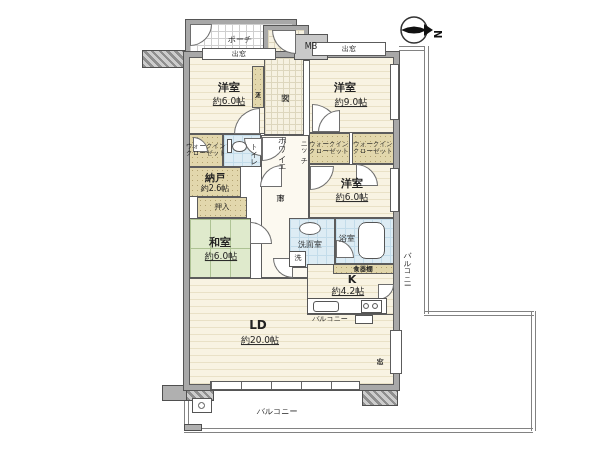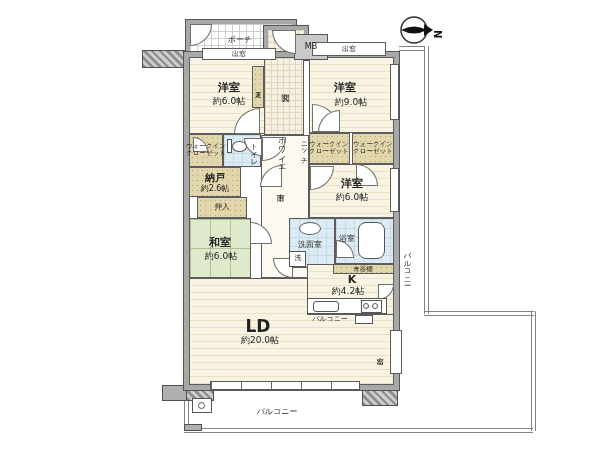--- a/index.html
+++ b/index.html
@@ -32,22 +32,22 @@
          border:1px solid #4f4f4f;}
   .bldg{position:absolute;box-sizing:border-box;border:5px solid #a8a8a8;
         box-shadow:0 0 0 1px #555,inset 0 0 0 1px #555;background:transparent;}
   .wallblock{position:absolute;box-sizing:border-box;border:4px solid #a8a8a8;outline:1px solid #555;}
   .rail-v{position:absolute;border-left:1px solid #828282;border-right:1px solid #828282;}
   .rail-h{position:absolute;border-top:1px solid #828282;border-bottom:1px solid #828282;}
   .win{position:absolute;background:#fff;border:1px solid #5c5c5c;box-sizing:border-box;}
   .arc{position:absolute;background:#fff;border:1px solid #6e6e6e;box-sizing:border-box;}
   .lbl{position:absolute;white-space:nowrap;transform:translate(-50%,-50%);line-height:1.1;text-align:center;}
   .name{font-weight:bold;font-size:11px;}
-  .big{font-weight:bold;font-size:17px;}
-  .size{font-size:9px;}
+  .big{font-weight:bold;font-size:12px;}
+  .size{font-size:9px;text-decoration:underline;}
   .small{font-size:8px;}
   .tiny{font-size:6.5px;line-height:7px;}
   .vert{writing-mode:vertical-rl;letter-spacing:1px;}
   .fixt{position:absolute;background:#fff;border:1px solid #555;box-sizing:border-box;}
   .burner{position:absolute;width:6px;height:6px;border:1px solid #555;border-radius:50%;box-sizing:border-box;}
 </style>
 </head>
 <body>
 
 <div id="plan">
@@ -163,21 +163,21 @@
   </div>
   <div class="lbl tiny" style="left:373px;top:148px;">
     <span>ウォークイン</span><br>
     <span>クローゼット</span>
   </div>
   <div class="lbl name" style="left:352px;top:184px;">洋室</div>
   <div class="lbl size" style="left:352px;top:198px;">約6.0帖</div>
   <div class="lbl small" style="left:310px;top:245px;">洗面室</div>
   <div class="lbl" style="left:298px;top:259px;font-size:7px;">洗</div>
   <div class="lbl small" style="left:347px;top:239px;">浴室</div>
-  <div class="lbl tiny" style="left:363px;top:269px;">食器棚</div>
+  <div class="lbl tiny" style="left:363px;top:269px;font-weight:bold;">食器棚</div>
   <div class="lbl name" style="left:352px;top:280px;">K</div>
   <div class="lbl size" style="left:348px;top:292px;">約4.2帖</div>
   <div class="lbl" style="left:330px;top:320px;font-size:7px;">バルコニー</div>
   <div class="lbl big" style="left:258px;top:326px;">LD</div>
   <div class="lbl size" style="left:260px;top:341px;">約20.0帖</div>
   <div class="lbl vert" style="left:379px;top:352px;font-size:7px;letter-spacing:0;">出窓</div>
   <div class="lbl vert" style="left:407px;top:264px;font-size:7.5px;letter-spacing:0;">バルコニー</div>
   <div class="lbl small" style="left:277px;top:412px;">バルコニー</div>
 
 </div>

